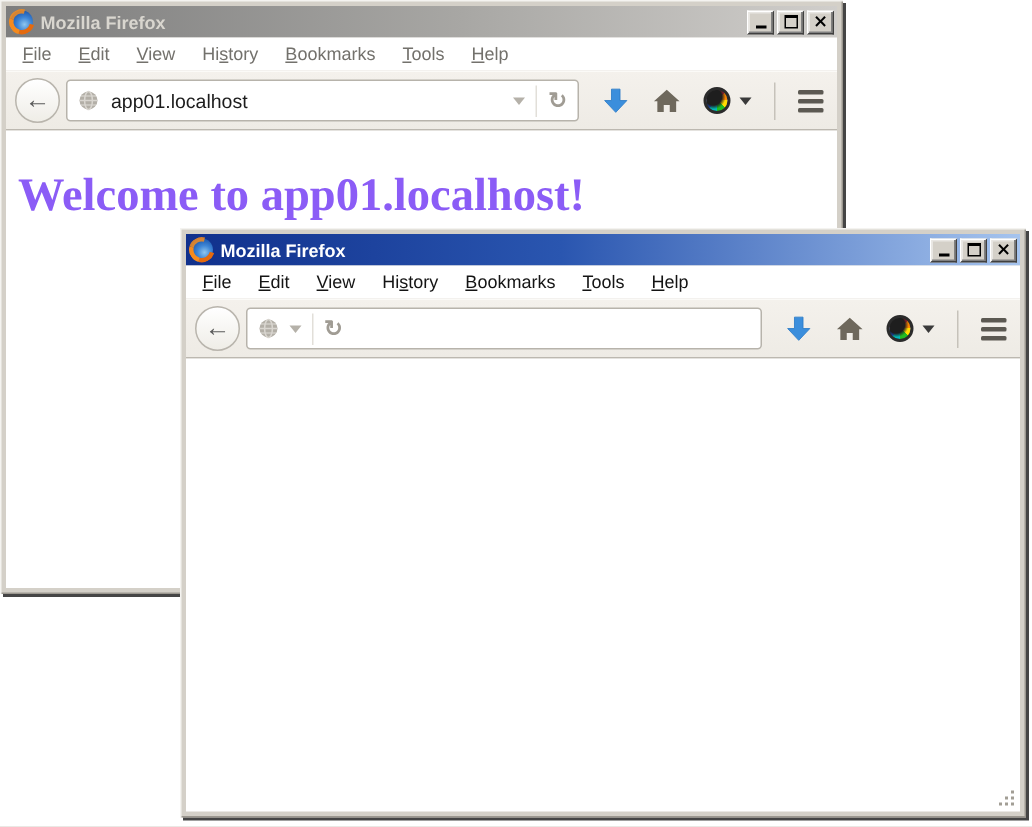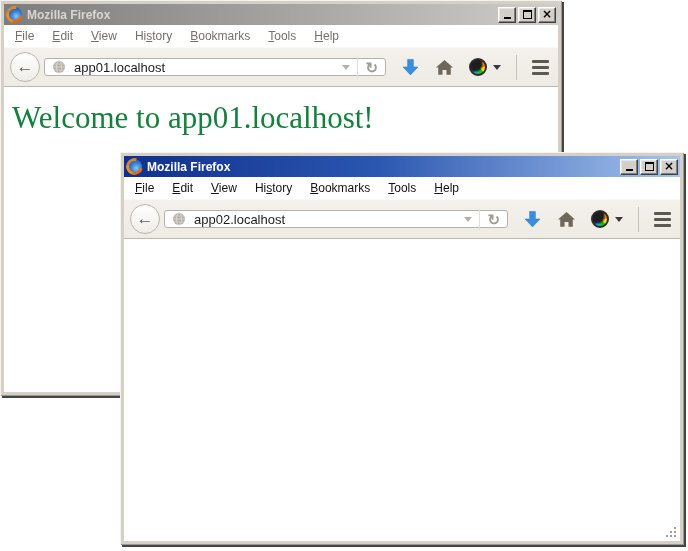--- a/index.html
+++ b/index.html
@@ -77,21 +77,21 @@
   }
   .back-btn{
     width:30px;height:30px;border-radius:50%;flex:0 0 30px;
     background:linear-gradient(#ffffff,#efede7);
     border:1px solid #b9b5ad;
     display:flex;align-items:center;justify-content:center;
     color:#5b5b5b;font-size:17px;font-weight:bold;z-index:1;
     box-sizing:border-box;
   }
   .urlbar{
-    flex:1;height:18px;margin-left:4px;box-sizing:border-box;
+    flex:1;height:28px;margin-left:4px;box-sizing:border-box;
     background:#ffffff;border:1px solid #b7b3ab;border-radius:3px;
     display:flex;align-items:center;padding:0 4px 0 7px;
   }
   .globe-icon{flex:0 0 14px;height:14px;}
   .url-text{flex:1;font-size:13px;color:#1c1c1c;margin-left:8px;white-space:nowrap;overflow:hidden;}
   .url-drop{
     width:0;height:0;border-left:4px solid transparent;border-right:4px solid transparent;
     border-top:5px solid #b5b1a9;margin:0 7px;
   }
   .reload-btn{
@@ -113,22 +113,22 @@
   .separator{width:1px;height:25px;background:#c6c2ba;margin-left:15px;}
   .hamburger{margin-left:15px;display:flex;flex-direction:column;justify-content:center;}
   .hamburger .bar{width:17px;height:3px;background:#5c5952;margin:1.5px 0;border-radius:1px;}
 
   
   .content{
     flex:1;background:#ffffff;position:relative;overflow:hidden;
   }
   .content h1{
     font-family:"Liberation Serif", serif;
-    font-size:31px;font-weight:normal;color:#15803d;
-    margin:13px 0 0 8px;white-space:nowrap;
+    font-size:31px;font-weight:bold;color:#8b5cf6;
+    margin:25px 0 0 8px;white-space:nowrap;
   }
   .resize-grip{position:absolute;right:1px;bottom:1px;}
 </style>
 </head>
 <body>
 
 <div class="window back inactive">
   <div class="titlebar">
     <span class="ff-icon"></span>
     <span class="title-text">Mozilla Firefox</span>
@@ -230,21 +230,20 @@
         <span>←</span>
       </span>
     <span class="urlbar">
       <svg class="globe-icon" width="14" height="14" viewBox="0 0 14 14">
           <circle cx="7" cy="7" r="6" fill="#b3afa7"></circle>
           <ellipse cx="7" cy="7" rx="2.6" ry="6" fill="none" stroke="#d9d6d0" stroke-width="1"></ellipse>
           <line x1="1" y1="7" x2="13" y2="7" stroke="#d9d6d0" stroke-width="1"></line>
           <line x1="2" y1="4" x2="12" y2="4" stroke="#d9d6d0" stroke-width="0.8"></line>
           <line x1="2" y1="10" x2="12" y2="10" stroke="#d9d6d0" stroke-width="0.8"></line>
         </svg>
-      <span class="url-text">app02.localhost</span>
       <span class="url-drop"></span>
       <span class="reload-btn">↻</span>
     </span>
     <span class="tb-btn">
       <svg width="19" height="19" viewBox="0 0 20 20">
           <path d="M7 1.5h6v8h4.8L10 17.8 2.2 9.5H7z" fill="#3b8edc" stroke="#2b7bc8" stroke-width="0.6"></path>
         </svg>
     </span>
     <span class="tb-btn">
       <svg width="19" height="19" viewBox="0 0 20 20">

